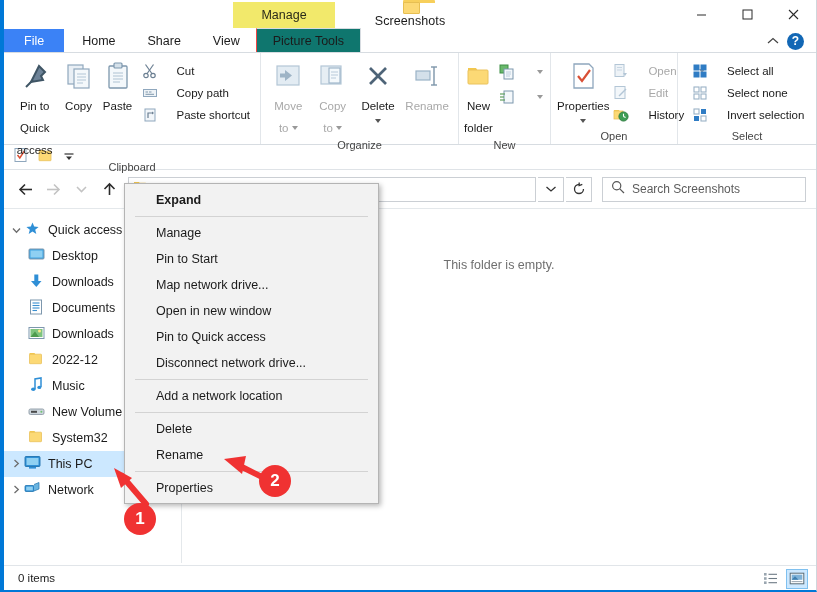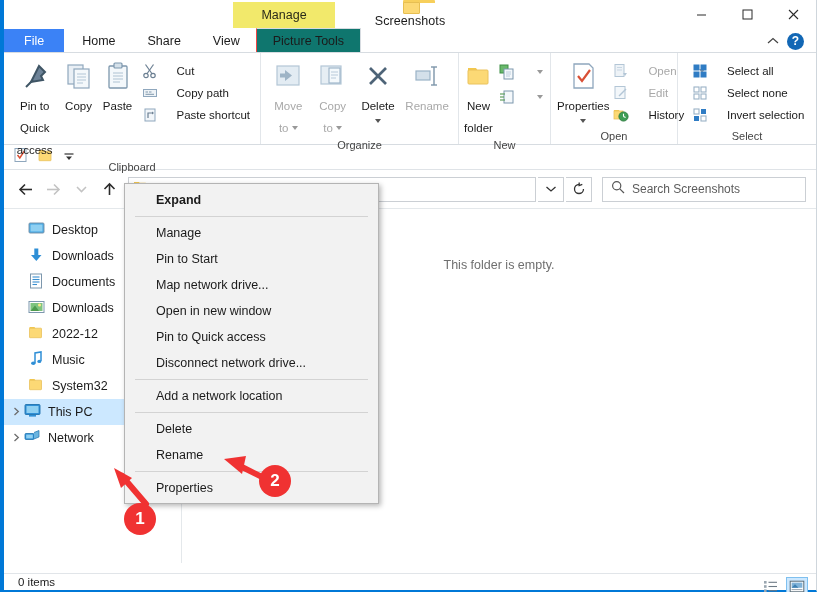--- a/index.html
+++ b/index.html
@@ -222,21 +222,21 @@
   .filelist {
     flex: 1; background: #ffffff;
     display: flex; align-items: flex-start; justify-content: center;
     padding-top: 49px;
   }
   .empty-msg { font-size: 12.5px; color: #6f6f6f; }
 
   
   .statusbar {
     position: absolute; left: 0; right: 0; bottom: 0;
-    height: 17px; background: #ffffff;
+    height: 25px; background: #ffffff;
     border-top: 1px solid #e1e5e9;
     display: flex; align-items: center;
     padding-left: 14px;
   }
   .status-text { font-size: 11.5px; color: #1b1b1b; }
   .viewbtns {
     position: absolute; right: 8px; top: 0; height: 25px;
     display: flex; align-items: center; gap: 4px;
   }
   .viewbtn {
@@ -707,20 +707,33 @@
         </svg>
       </span>
       <span class="ph">Search Screenshots</span>
     </div>
   </div>
 
   <div class="content">
 
     <div class="navpane">
 
+      <div class="navitem">
+        <span class="nav-chev">
+          <svg width="9" height="7" viewBox="0 0 9 7">
+              <polyline points="1,1.5 4.5,5.3 8,1.5" fill="none" stroke="#6d6d6d" stroke-width="1.3"></polyline>
+            </svg>
+        </span>
+        <span class="nav-icon">
+          <svg width="17" height="16" viewBox="0 0 17 16">
+            <path d="M8.5 1.5 L10.2 5.6 L14.6 5.9 L11.2 8.7 L12.3 13 L8.5 10.6 L4.7 13 L5.8 8.7 L2.4 5.9 L6.8 5.6 Z" fill="#2f8fd6"></path>
+          </svg>
+        </span>
+        <span>Quick access</span>
+      </div>
 
       <div class="navitem nav-indent-1">
         <span class="nav-icon">
           <svg width="17" height="15" viewBox="0 0 17 15">
             <rect x="1" y="2" width="15" height="10" rx="1" fill="#3ea4e3" stroke="#7d97ad" stroke-width="1"></rect>
             <rect x="2.5" y="3.5" width="12" height="7" fill="#8fd0f2"></rect>
           </svg>
         </span>
         <span>Desktop</span>
       </div>
@@ -776,20 +789,30 @@
         <span class="nav-icon">
           <svg width="17" height="16" viewBox="0 0 17 16">
             <path d="M7 12 L7 2 L13 1 L13 10" fill="none" stroke="#2f8fd6" stroke-width="1.5"></path>
             <ellipse cx="5.3" cy="12.2" rx="2.2" ry="1.8" fill="#2f8fd6"></ellipse>
             <ellipse cx="11.3" cy="10.4" rx="2" ry="1.7" fill="#2f8fd6"></ellipse>
           </svg>
         </span>
         <span>Music</span>
       </div>
 
+      <div class="navitem nav-indent-1">
+        <span class="nav-icon">
+          <svg width="17" height="13" viewBox="0 0 17 13">
+            <rect x="1" y="5" width="15" height="5.5" rx="1.5" fill="#cdd6dd" stroke="#8d9aa5" stroke-width="0.9"></rect>
+            <rect x="3" y="6.8" width="6" height="2" fill="#4a4a4a"></rect>
+            <circle cx="13.4" cy="7.8" r="1" fill="#6fc36f"></circle>
+          </svg>
+        </span>
+        <span>New Volume</span>
+      </div>
 
       <div class="navitem nav-indent-1">
         <span class="nav-icon">
           <svg width="17" height="15" viewBox="0 0 17 15">
             <path d="M1.5 2 L6.5 2 L7.7 4 L1.5 4 Z" fill="#f3c84d"></path>
             <rect x="1.5" y="3.2" width="12" height="9.5" rx="0.6" fill="#fcd975" stroke="#eac25c" stroke-width="0.8"></rect>
           </svg>
         </span>
         <span>System32</span>
       </div>

